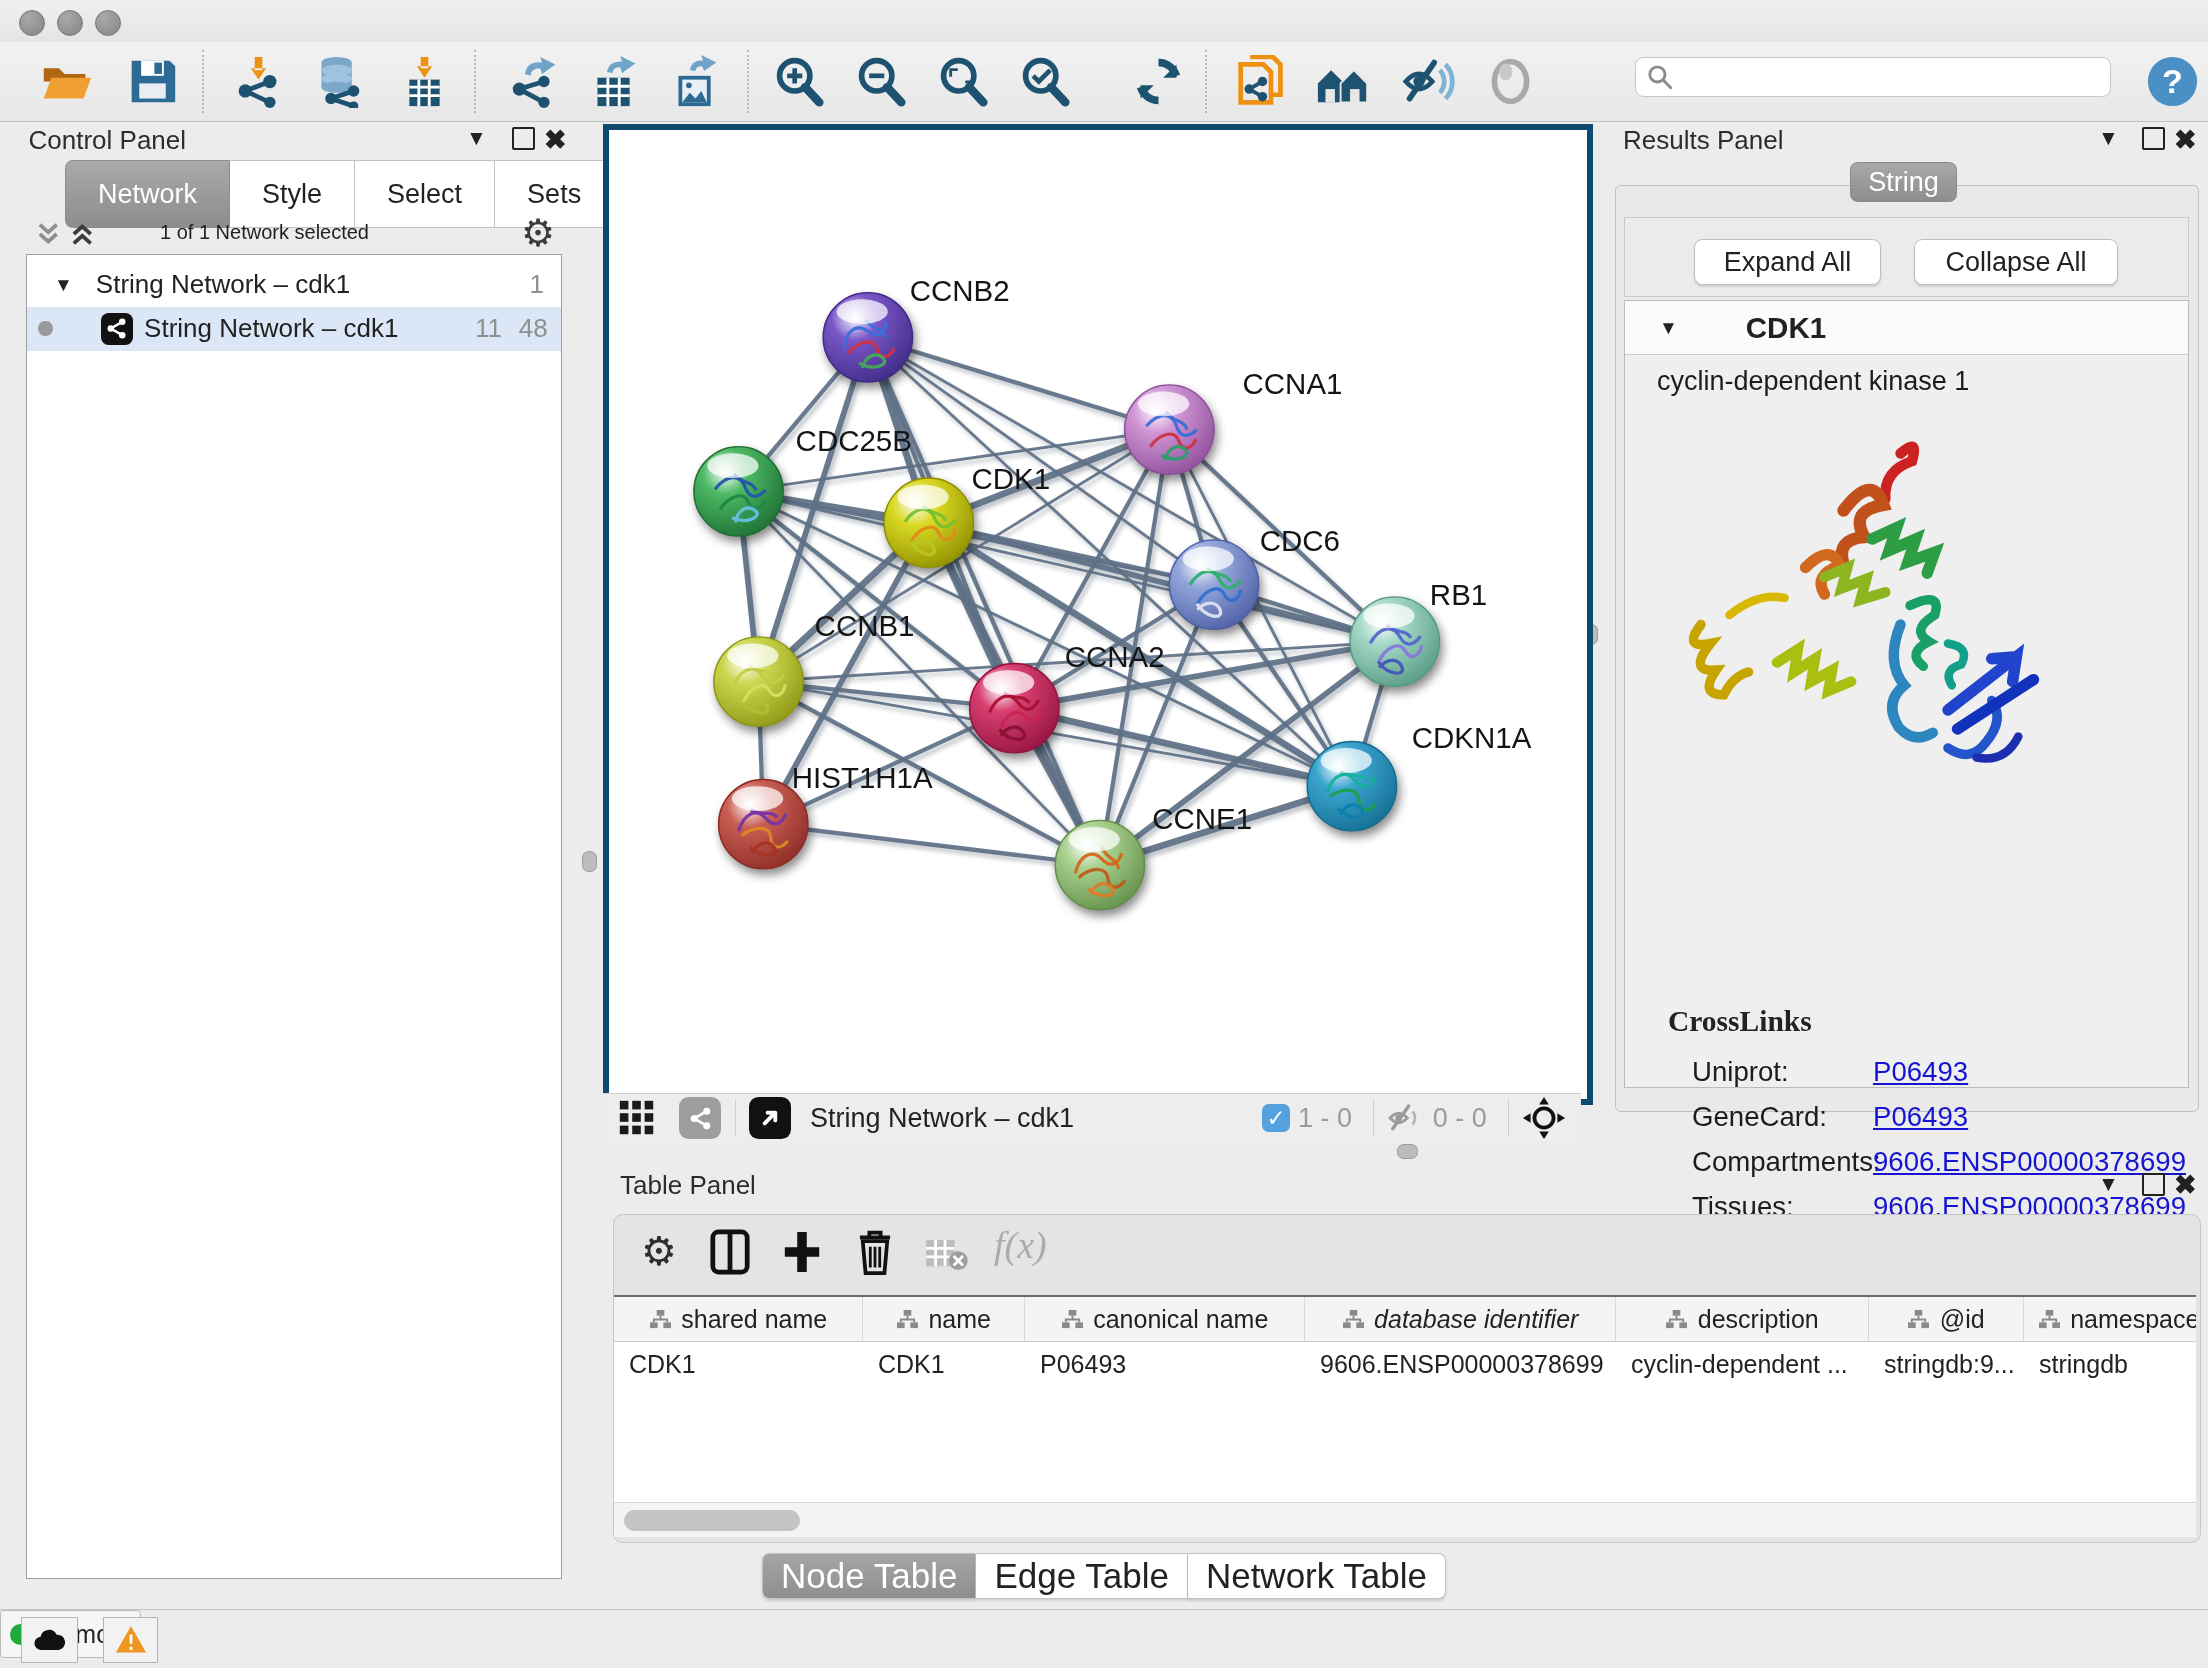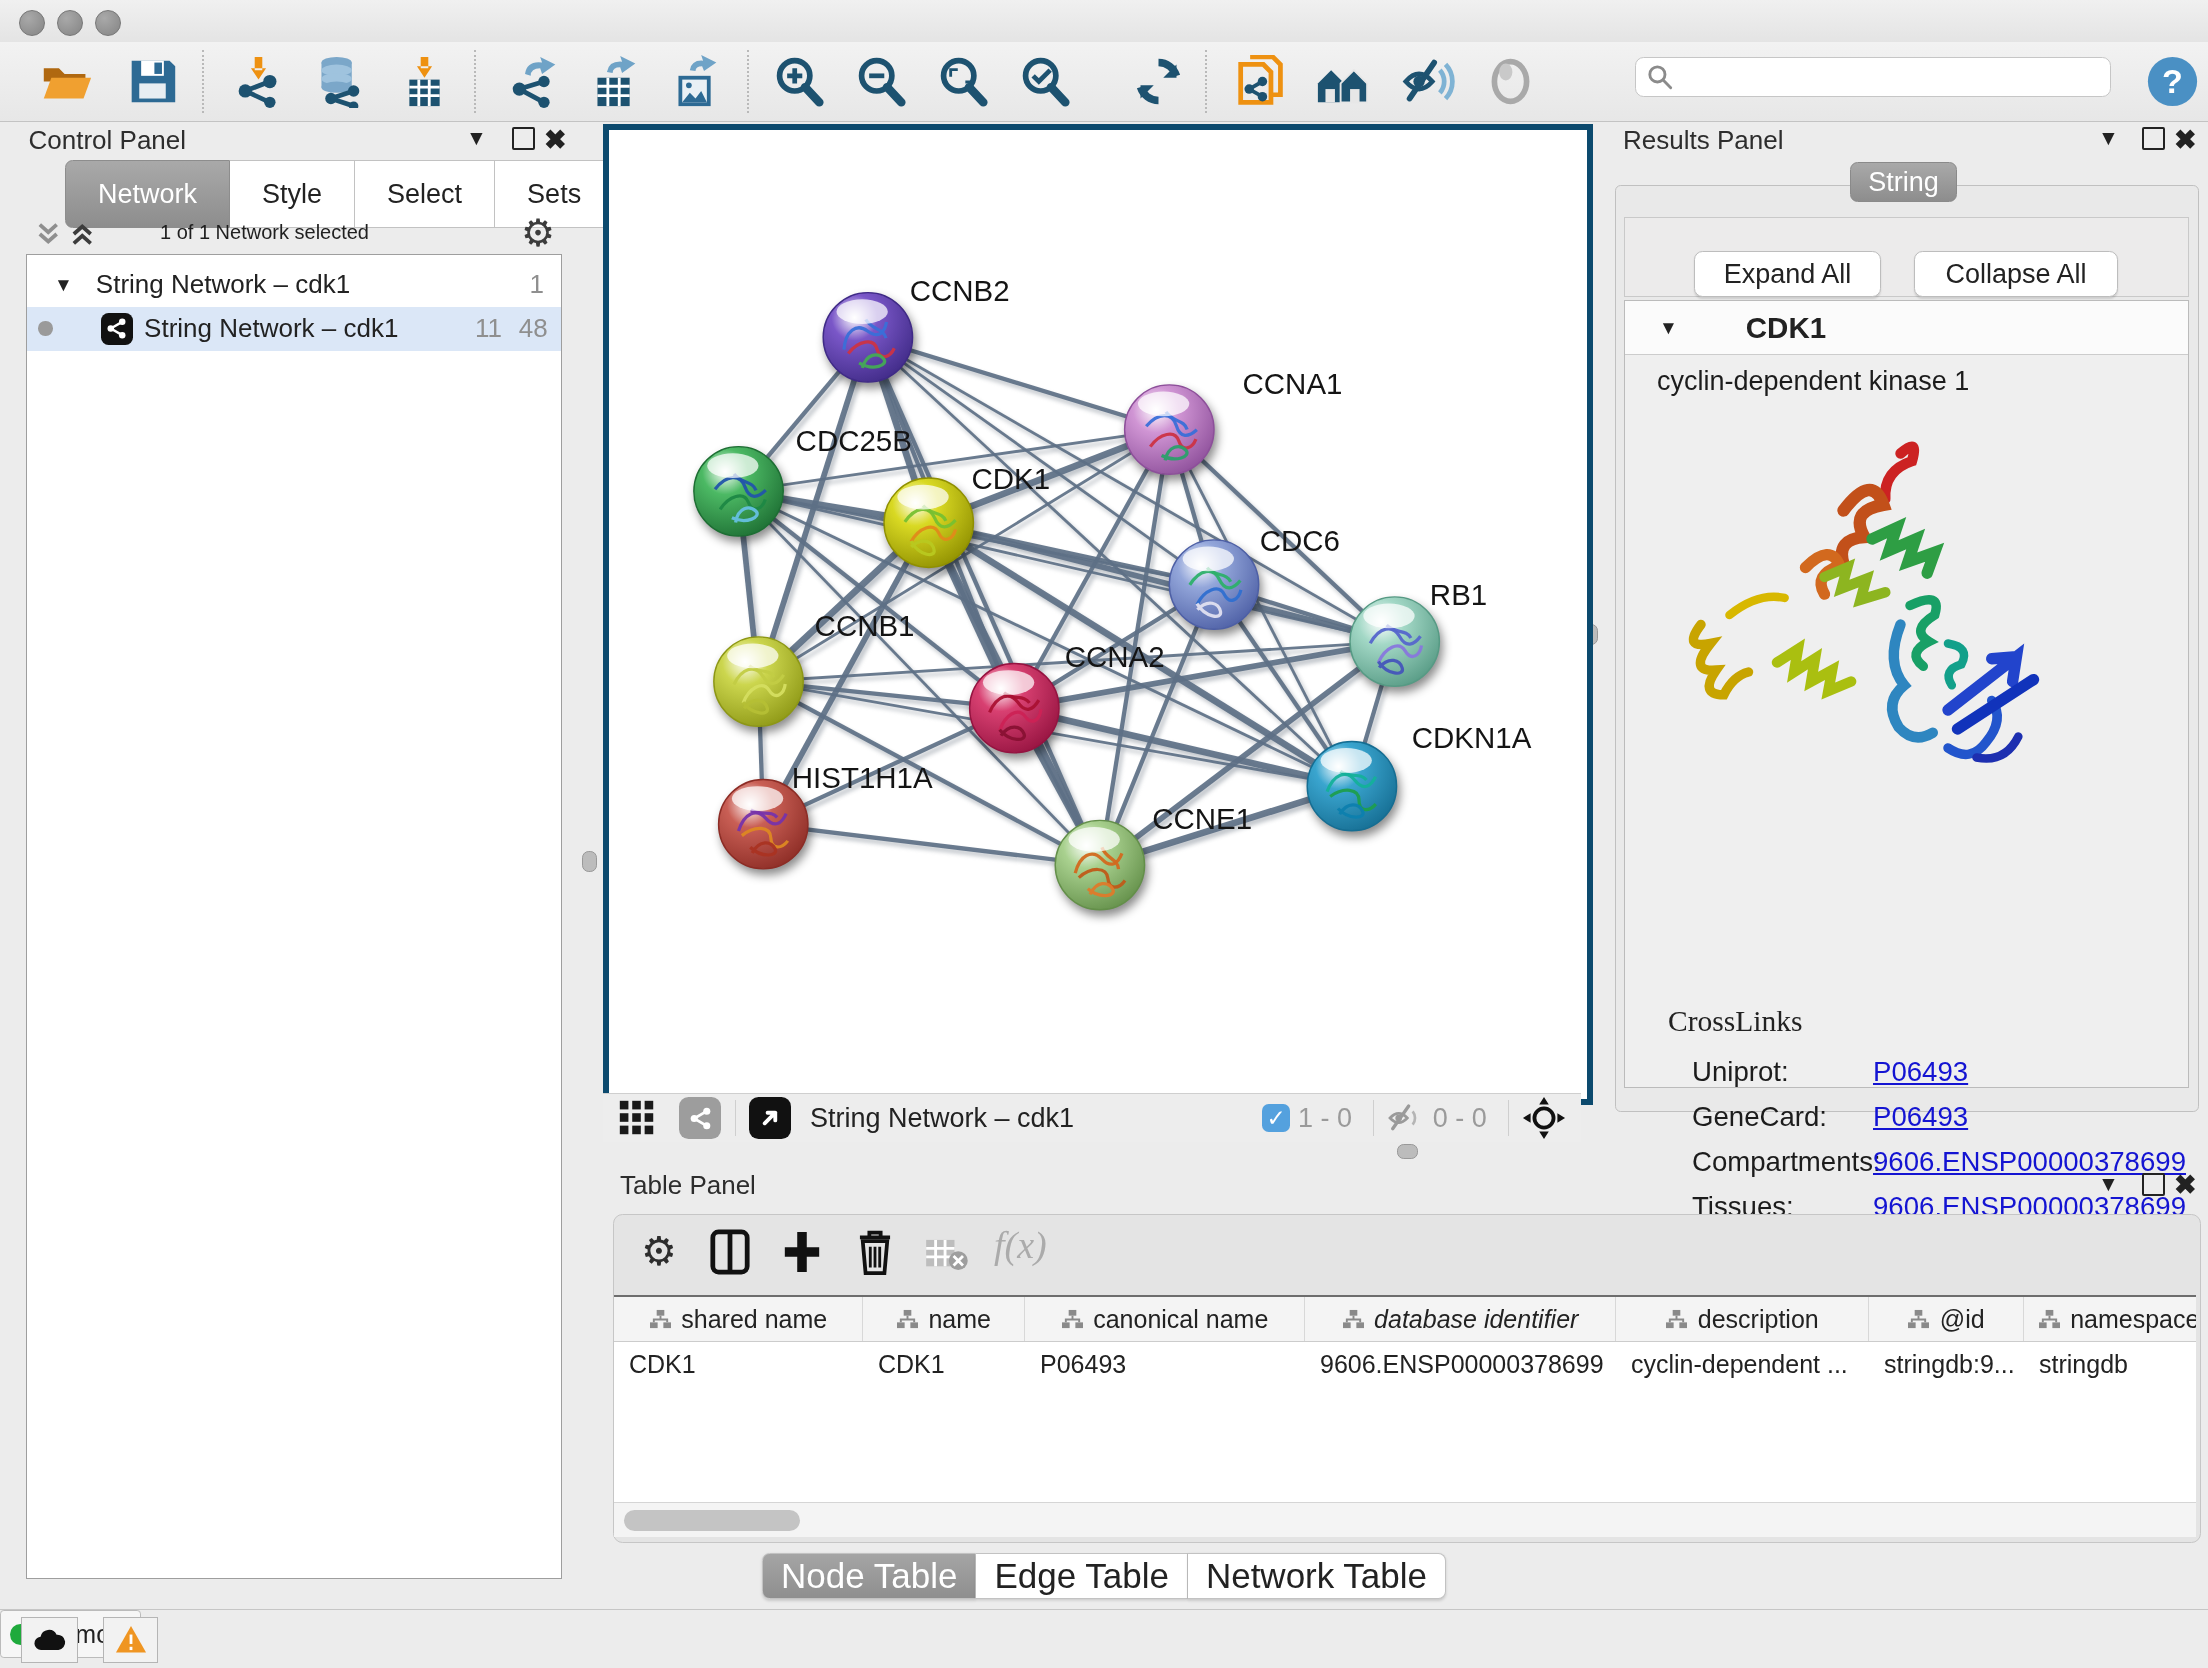--- a/index.html
+++ b/index.html
@@ -46,26 +46,26 @@
   #net-title{font-size:27px;color:#222;margin-left:19px;}
   .ntb-count{font-size:27px;color:#9a9a9a;margin:0 7.6px;}
   .checkbox{width:28.5px;height:28.5px;border-radius:6.7px;background:#54a1de;color:#fff;font-size:23px;display:flex;align-items:center;justify-content:center;}
   .split-dot{position:absolute;width:13.3px;height:19px;border-radius:6.7px;background:#bcbcbc;border:1px solid #999;}
   
   #rp-container{left:1615px;top:185px;width:582px;height:925px;background:#e9e9e9;border:1.9px solid #c0c0c0;border-radius:5.7px;}
   #rp-tab{left:1850px;top:162px;width:105px;height:38px;background:linear-gradient(#a9a9a9,#8d8d8d);color:#fff;
     border-radius:7.6px;font-size:27px;display:flex;align-items:center;justify-content:center;border:1px solid #8a8a8a;}
   #rp-btncard{left:1624px;top:217px;width:563px;height:78px;background:#ecebeb;border:1.9px solid #c9c9c9;}
   .rp-btn{position:absolute;top:21px;height:44px;background:#fff;border:1.9px solid #bdbdbd;border-radius:8.6px;
-    font-size:27px;display:flex;align-items:center;justify-content:center;box-shadow:0 1.9px 1.9px rgba(0,0,0,.12);margin-top:12px;}
+    font-size:27px;display:flex;align-items:center;justify-content:center;box-shadow:0 1.9px 1.9px rgba(0,0,0,.12);}
   #rp-card{left:1624px;top:300px;width:563px;height:786px;background:#efefef;border:1.9px solid #bbb;}
   #rp-entry-head{left:0;top:0;width:100%;height:53px;background:#fbfbfb;border-bottom:1.9px solid #ccc;display:flex;align-items:center;}
   #rp-gene{font-size:29.5px;font-weight:bold;margin-left:68px;}
   #rp-desc{left:32px;top:65px;font-size:27px;color:#1c1c1c;}
-  #xl-title{left:43px;top:704px;font-family:"Liberation Serif",serif;font-size:29.5px;font-weight:normal;}
+  #xl-title{left:43px;top:704px;font-family:"Liberation Serif",serif;font-size:29.5px;font-weight:bold;}
   #xlinks{left:67px;top:748px;font-family:Liberation Sans, sans-serif;font-size:27.6px;}
   .xl-row{display:flex;height:45px;align-items:center;}
   .xl-label{width:181px;color:#1c1c1c;}
   .xl-link{color:#1414d2;text-decoration:underline;}
   
   #tp-container{left:613px;top:1214px;width:1586px;height:327px;background:#e4e4e4;border:1.9px solid #c6c6c6;border-radius:9.5px;}
   .tp-icon{position:absolute;top:13.3px;}
   #tbl{left:0;top:80px;width:1582px;height:211px;background:#fff;border-top:2.9px solid #6d6d6d;overflow:hidden;}
   #tbl-head{display:flex;height:44px;background:#f4f4f4;border-bottom:1.9px solid #ccc;}
   .th{display:flex;align-items:center;justify-content:center;font-size:25px;color:#222;border-right:1.9px solid #d8d8d8;box-sizing:border-box;gap:9.5px;flex:none;}

